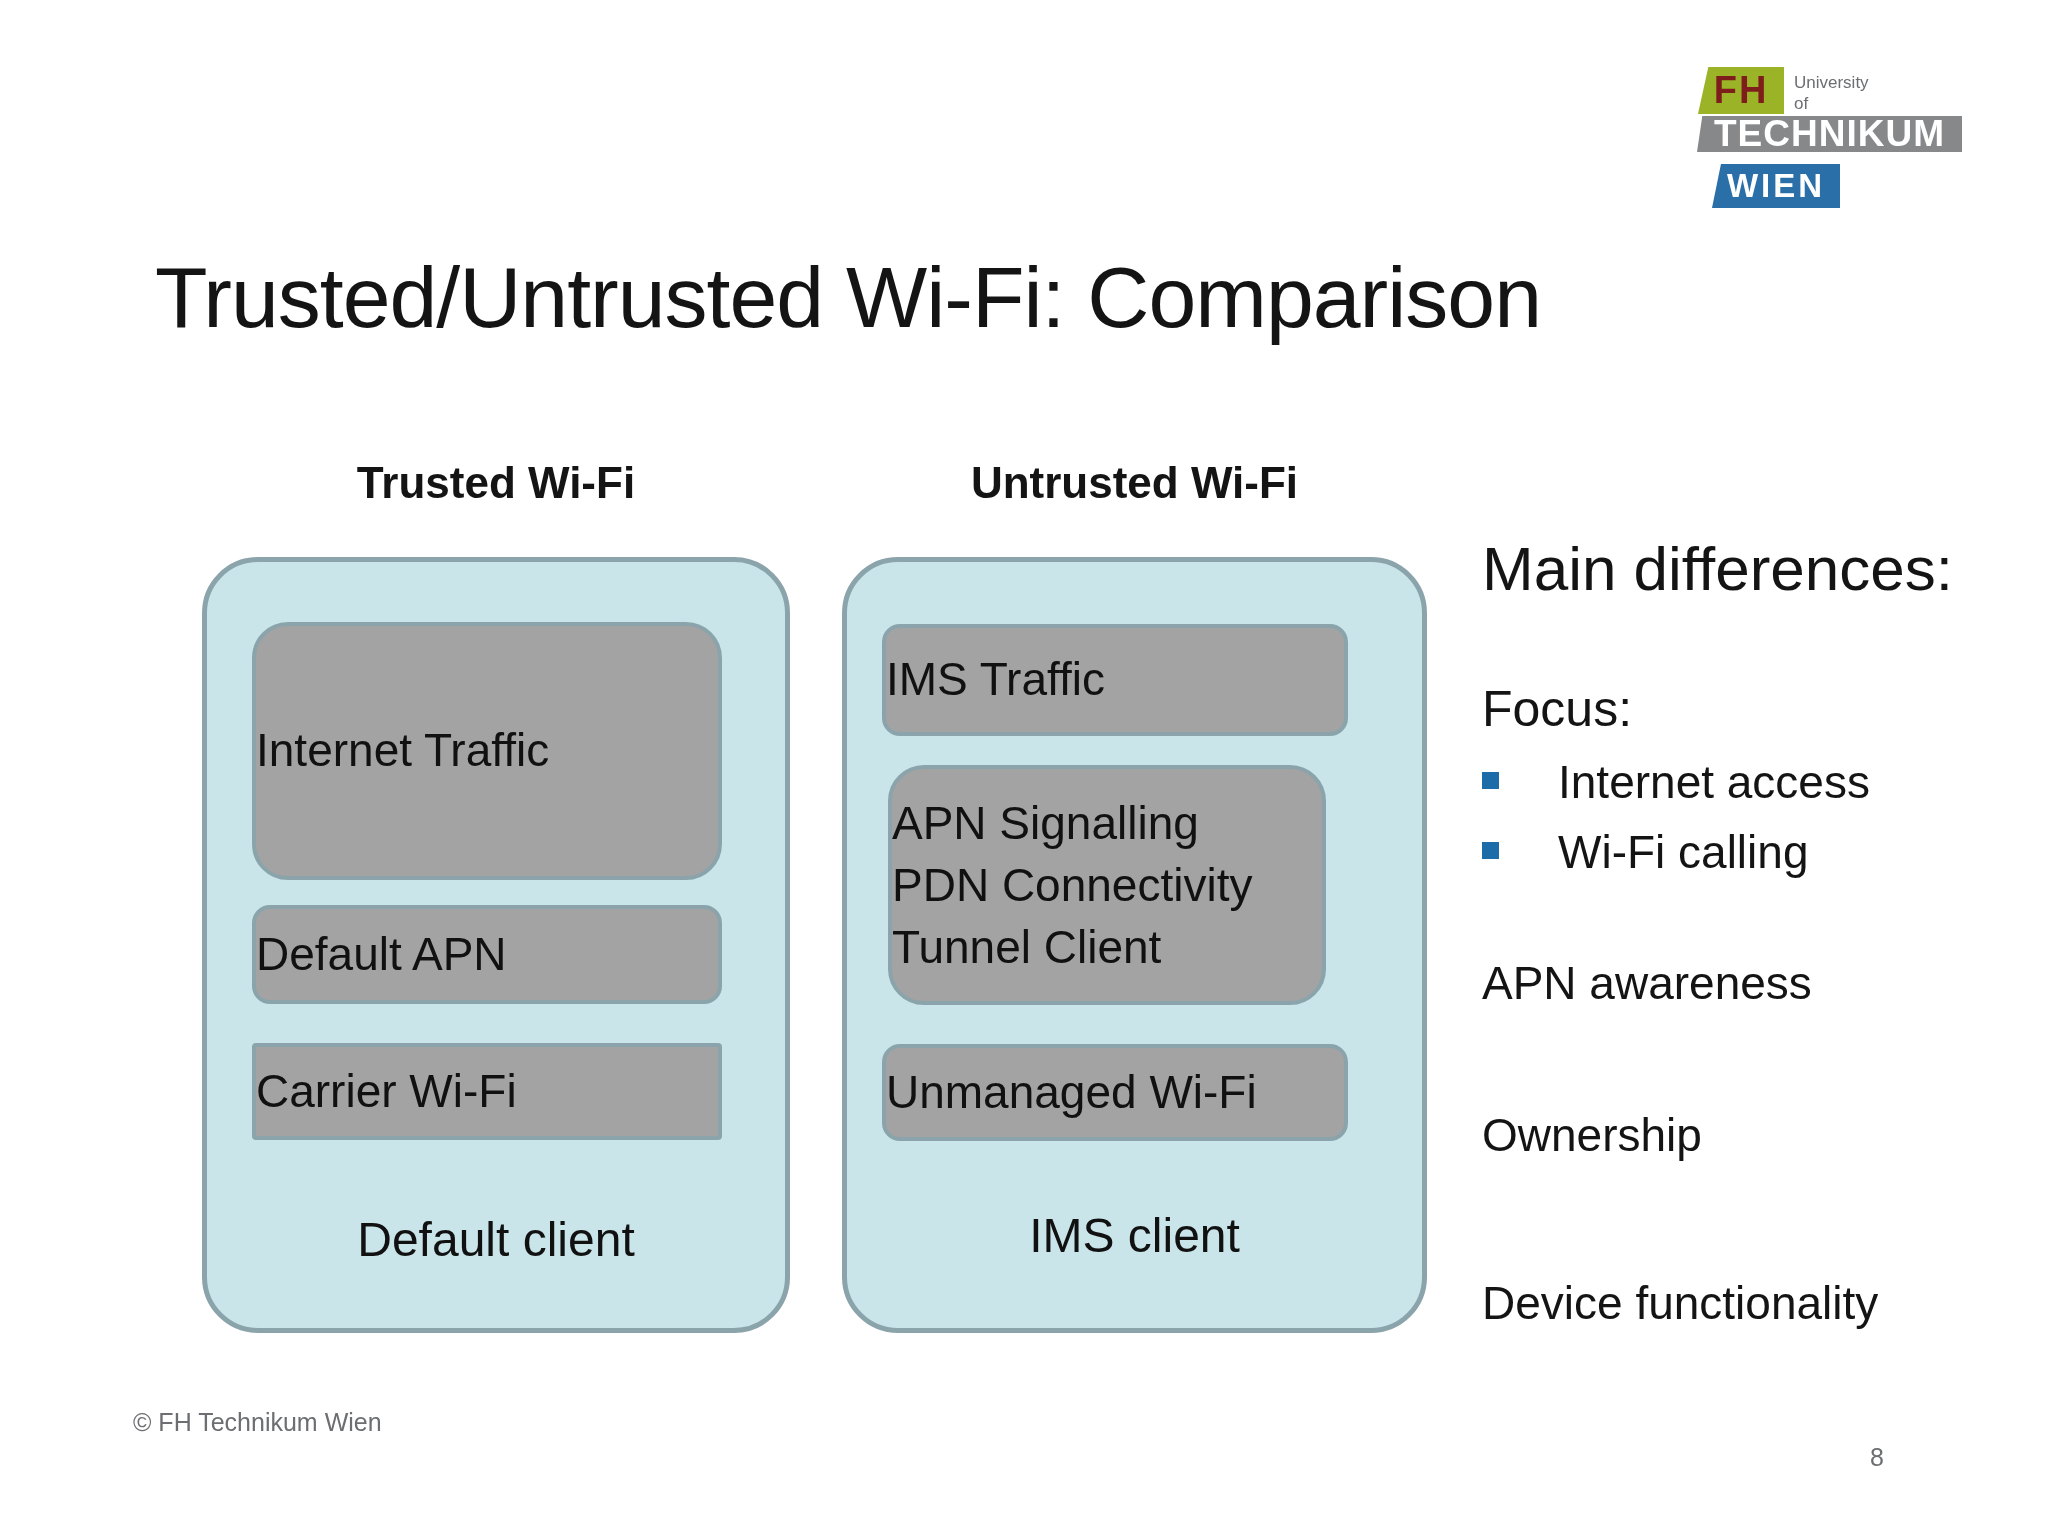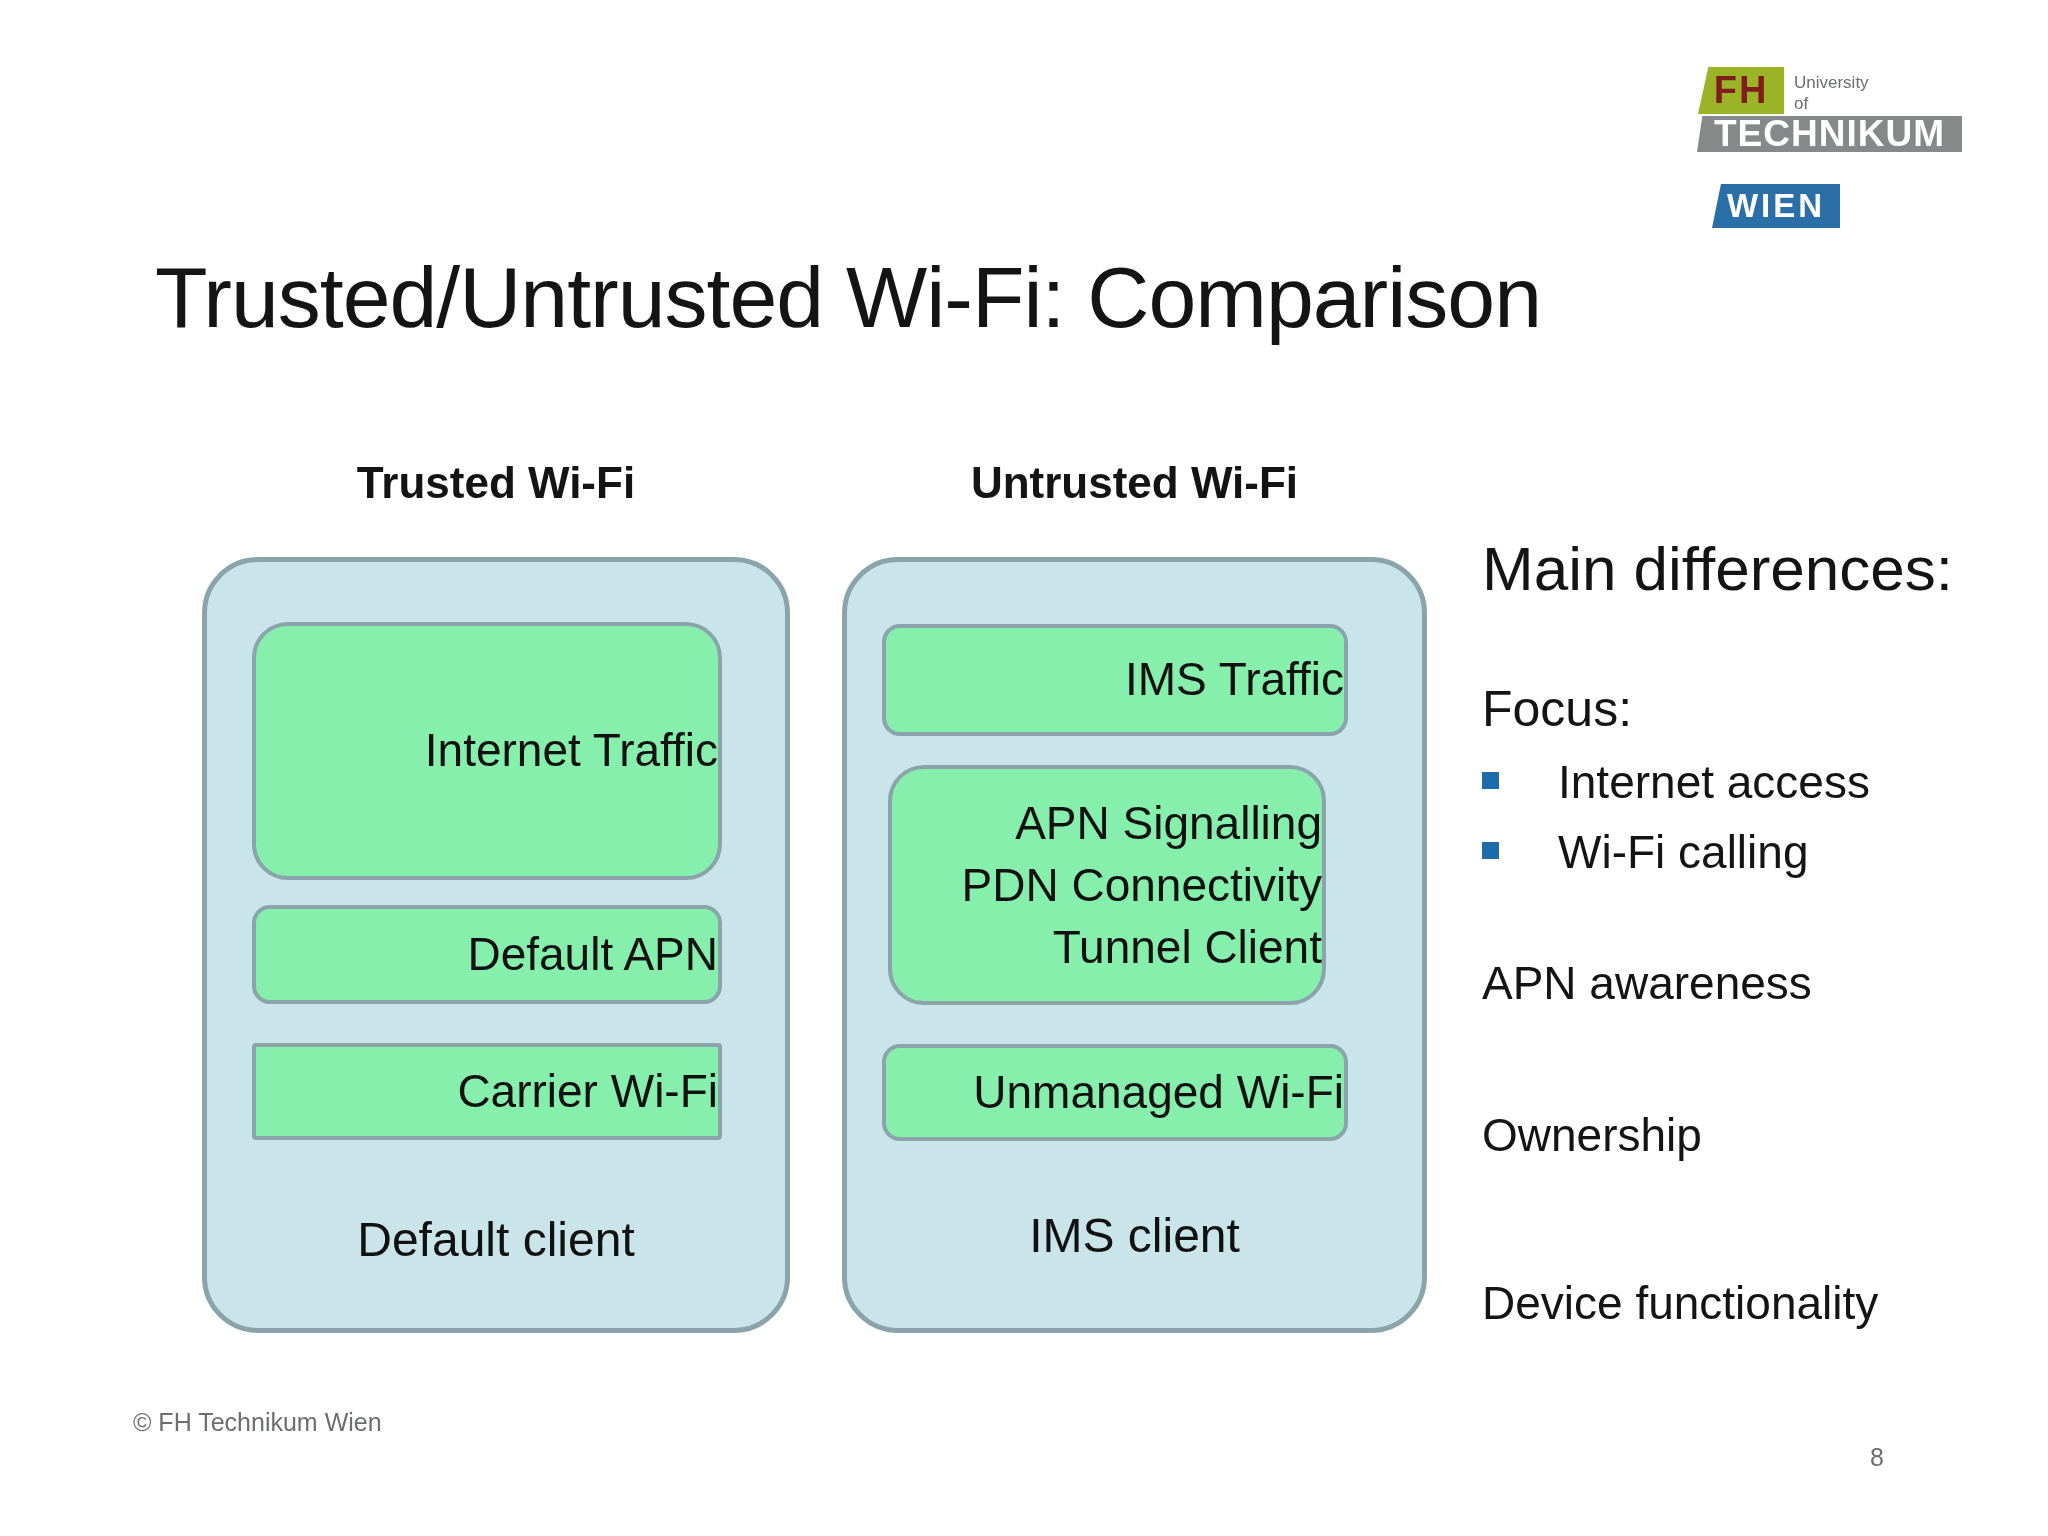--- a/index.html
+++ b/index.html
@@ -31,21 +31,21 @@
     background: #87888a;
     clip-path: polygon(2% 0, 100% 0, 100% 100%, 0 100%);
     display: flex; align-items: center; justify-content: center;
     color: #ffffff; font-weight: bold; font-size: 37px; letter-spacing: 1px;
   }
   .wien-box {
     left: 1712px; top: 164px; width: 128px; height: 44px;
     background: #2b6fa8;
     clip-path: polygon(7% 0, 100% 0, 100% 100%, 0 100%);
     display: flex; align-items: center; justify-content: center;
-    color: #ffffff; font-weight: bold; font-size: 33px; letter-spacing: 3px; margin-top: 20px;
+    color: #ffffff; font-weight: bold; font-size: 33px; letter-spacing: 3px;
   }
 
   
   .slide-title {
     left: 155px; top: 248px;
     font-size: 86px; letter-spacing: -1px; white-space: nowrap;
   }
   .col-header {
     top: 458px; font-size: 44px; font-weight: bold; text-align: center;
   }
@@ -58,25 +58,25 @@
     background: #c9e5ea;
     border: 5px solid #8ba4ab;
     border-radius: 56px;
     box-sizing: border-box;
   }
   .container.trusted   { left: 202px; width: 588px; }
   .container.untrusted { left: 842px; width: 585px; }
 
   
   .gbox {
-    background: #86efac;
+    background: #a3a3a3;
     border: 4px solid #8ba4ab;
     box-sizing: border-box;
     display: flex; flex-direction: column;
-    align-items: flex-end; justify-content: center;
+    align-items: flex-start; justify-content: center;
     font-size: 46px; color: #111111; text-align: center;
     line-height: 1.2;
   }
   .gbox.internet-traffic { left: 252px; top: 622px;  width: 470px; height: 258px; border-radius: 36px; }
   .gbox.default-apn      { left: 252px; top: 905px;  width: 470px; height: 99px;  border-radius: 18px; }
   .gbox.carrier-wifi     { left: 252px; top: 1043px; width: 470px; height: 97px;  border-radius: 4px; }
   .gbox.ims-traffic      { left: 882px; top: 624px;  width: 466px; height: 112px; border-radius: 18px; }
   .gbox.apn-signalling   { left: 888px; top: 765px;  width: 438px; height: 240px; border-radius: 36px; line-height: 62px; }
   .gbox.unmanaged-wifi   { left: 882px; top: 1044px; width: 466px; height: 97px;  border-radius: 18px; }
 

